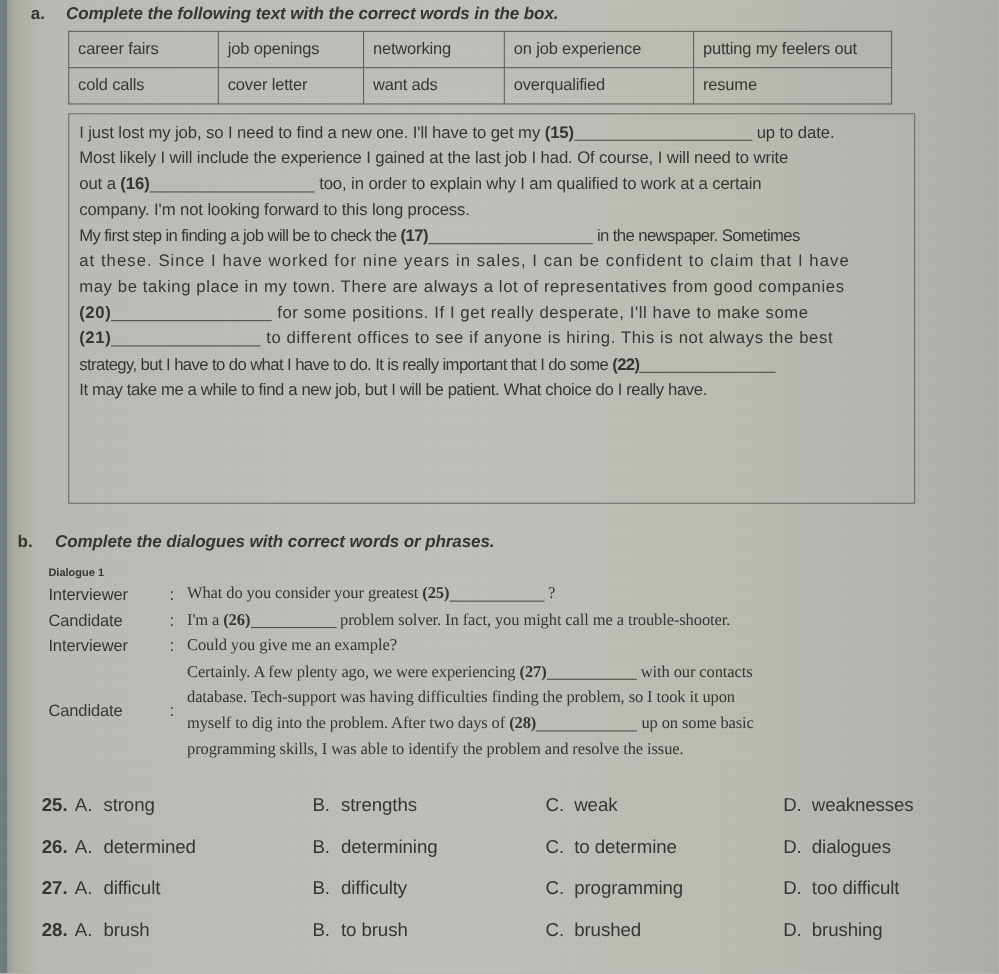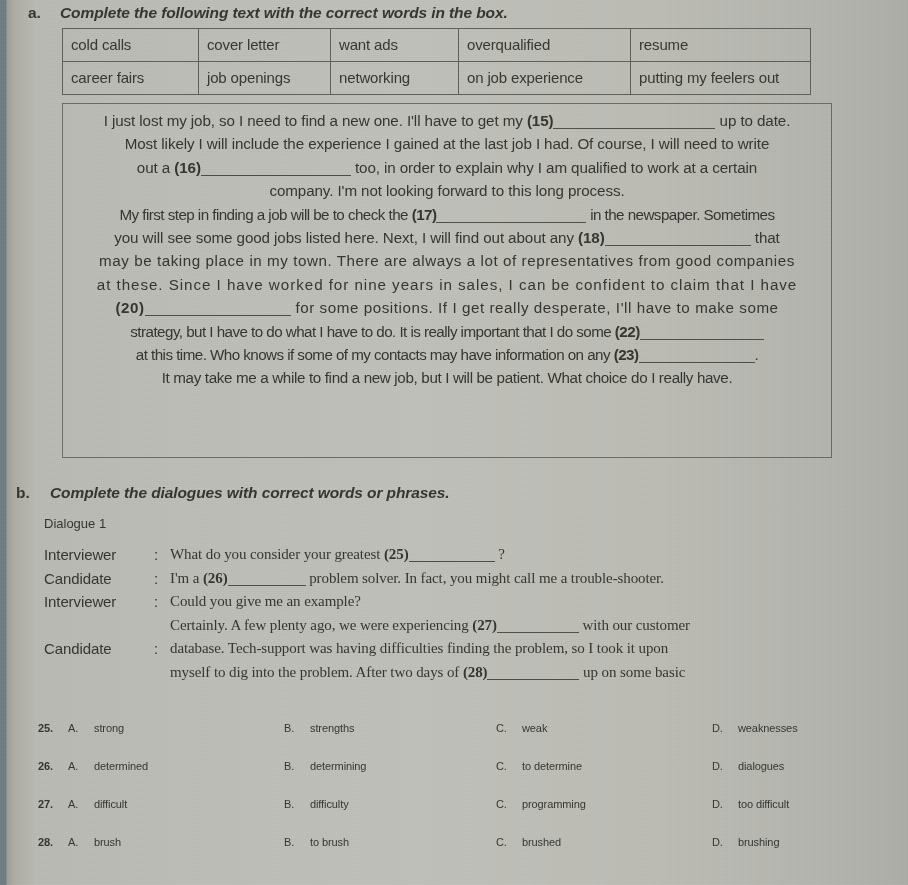--- a/index.html
+++ b/index.html
@@ -107,21 +107,20 @@
     border: 1px solid #6a6d64;
     box-sizing: border-box;
     padding: 5px 9px 0 9px;
   }
   .cloze-line {
     font-size: 15.2px;
     line-height: 23.4px;
     color: #34352f;
     white-space: nowrap;
     letter-spacing: -0.1px;
-    text-align: center;
   }
   .cloze-line.tight { letter-spacing: -0.55px; }
   .cloze-line.tight2 { letter-spacing: -0.35px; }
   .cloze-line.wide { letter-spacing: 0.55px; }
   .cloze-line.wide2 { letter-spacing: 0.95px; }
   .num { font-weight: bold; }
   .blank {
     display: inline-block;
     border-bottom: 1.4px solid #4c4e46;
     vertical-align: -3px;
@@ -129,24 +128,24 @@
   }
 
   
   #dialogue {
     position: absolute;
     left: 44px;
     top: 516px;
     width: 850px;
   }
   #dlg-title {
-    font-weight: normal;
-    font-size: 13px;
-    color: #34352f;
-    margin-bottom: 12px;
+    font-weight: bold;
+    font-size: 10px;
+    color: #34352f;
+    margin-bottom: 2px;
   }
   .dlg-row {
     display: flex;
     align-items: center;
     font-size: 15px;
     line-height: 23.5px;
     color: #34352f;
     letter-spacing: -0.1px;
   }
   .dlg-speaker {
@@ -167,21 +166,21 @@
   #mc {
     position: absolute;
     left: 38px;
     top: 722px;
     width: 860px;
   }
   .mc-row {
     display: flex;
     align-items: baseline;
     height: 38px;
-    font-size: 11px;
+    font-size: 17px;
     color: #34352f;
     letter-spacing: -0.1px;
   }
   .mc-qnum {
     width: 30px;
     flex: 0 0 30px;
     font-weight: bold;
     text-align: left;
   }
   .mc-opt {
@@ -209,33 +208,33 @@
     <table id="wordbox">
       <colgroup>
         <col class="c0">
           <col class="c1">
           <col class="c2">
           <col class="c3">
           <col class="c4">
       </colgroup>
       <tbody>
         <tr>
+          <td>career fairs</td>
+          <td>job openings</td>
+          <td>networking</td>
+          <td>on job experience</td>
+          <td>putting my feelers out</td>
+        </tr>
+        <tr>
           <td>cold calls</td>
           <td>cover letter</td>
           <td>want ads</td>
           <td>overqualified</td>
           <td>resume</td>
         </tr>
-        <tr>
-          <td>career fairs</td>
-          <td>job openings</td>
-          <td>networking</td>
-          <td>on job experience</td>
-          <td>putting my feelers out</td>
-        </tr>
       </tbody>
     </table>
 
     <div id="cloze-box">
 
       <div class="cloze-line">
         <span>I just lost my job, so I need to find a new one. I'll have to get my </span><span class="num">(15)</span><span class="blank" style="width:162px"></span><span> up to date.</span>
       </div>
 
       <div class="cloze-line">
@@ -247,45 +246,42 @@
       </div>
 
       <div class="cloze-line">
         <span>company. I'm not looking forward to this long process.</span>
       </div>
 
       <div class="cloze-line tight">
         <span>My first step in finding a job will be to check the </span><span class="num">(17)</span><span class="blank" style="width:150px"></span><span> in the newspaper. Sometimes</span>
       </div>
 
-      <div class="cloze-line">
-        <span>you will see some good jobs listed here. Next, I will find out about any </span><span class="num">(18)</span><span class="blank" style="width:146px"></span><span> that</span>
+
+      <div class="cloze-line wide2">
+        <span>at these. Since I have worked for nine years in sales, I can be confident to claim that I have</span>
       </div>
 
       <div class="cloze-line wide">
         <span>may be taking place in my town. There are always a lot of representatives from good companies</span>
       </div>
 
-      <div class="cloze-line wide2">
-        <span>at these. Since I have worked for nine years in sales, I can be confident to claim that I have</span>
-      </div>
-
 
       <div class="cloze-line wide">
         <span class="num">(20)</span><span class="blank" style="width:146px"></span><span> for some positions. If I get really desperate, I'll have to make some</span>
       </div>
 
+      <div class="cloze-line wide">
+        <span class="num">(21)</span><span class="blank" style="width:136px"></span><span> to different offices to see if anyone is hiring. This is not always the best</span>
+      </div>
 
       <div class="cloze-line tight">
         <span>strategy, but I have to do what I have to do. It is really important that I do some </span><span class="num">(22)</span><span class="blank" style="width:124px"></span>
       </div>
 
-      <div class="cloze-line tight">
-        <span>at this time. Who knows if some of my contacts may have information on any </span><span class="num">(23)</span><span class="blank" style="width:116px"></span><span>.</span>
-      </div>
 
 
       <div class="cloze-line tight2">
         <span>It may take me a while to find a new job, but I will be patient. What choice do I really have.</span>
       </div>
 
     </div>
 
     <div class="section" id="sec-b">
       <span class="sec-letter">b.</span>
@@ -316,23 +312,24 @@
         <span class="dlg-colon">:</span>
         <span class="dlg-text">
           <span class="l">Could you give me an example?</span>
         </span>
       </div>
 
       <div class="dlg-row">
         <span class="dlg-speaker">Candidate</span>
         <span class="dlg-colon">:</span>
         <span class="dlg-text">
-          <span class="l"><span>Certainly. A few plenty ago, we were experiencing </span><span class="num">(27)</span><span class="blank" style="width:82px"></span><span> with our customer</span></span>
+          <span class="l"><span>Certainly. A few plenty ago, we were experiencing </span><span class="num">(27)</span><span class="blank" style="width:82px"></span><span> with our contacts</span></span>
           <span class="l">database. Tech-support was having difficulties finding the problem, so I took it upon</span>
           <span class="l"><span>myself to dig into the problem. After two days of </span><span class="num">(28)</span><span class="blank" style="width:92px"></span><span> up on some basic</span></span>
+          <span class="l">programming skills, I was able to identify the problem and resolve the issue.</span>
         </span>
       </div>
     </div>
 
     <div id="mc">
 
       <div class="mc-row">
         <span class="mc-qnum">25.</span>
         <span class="mc-opt a">
             <span class="k">A.</span>

